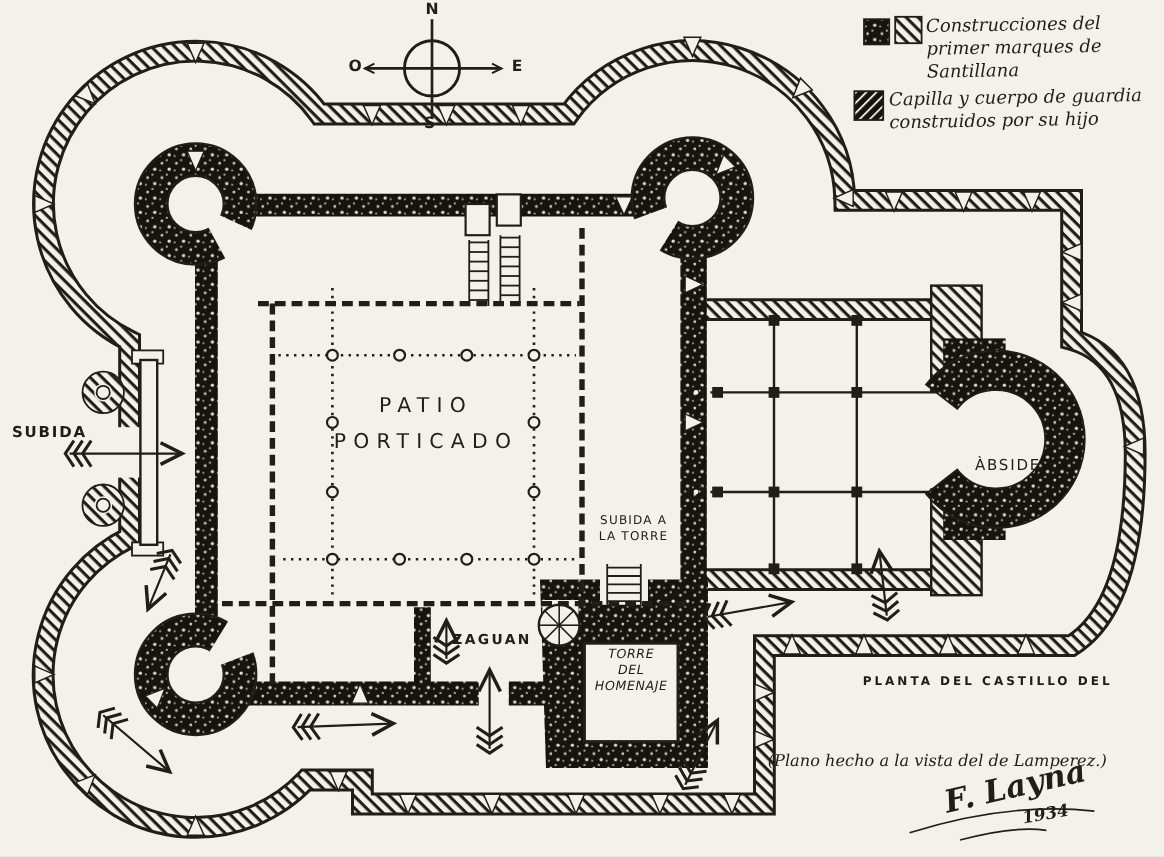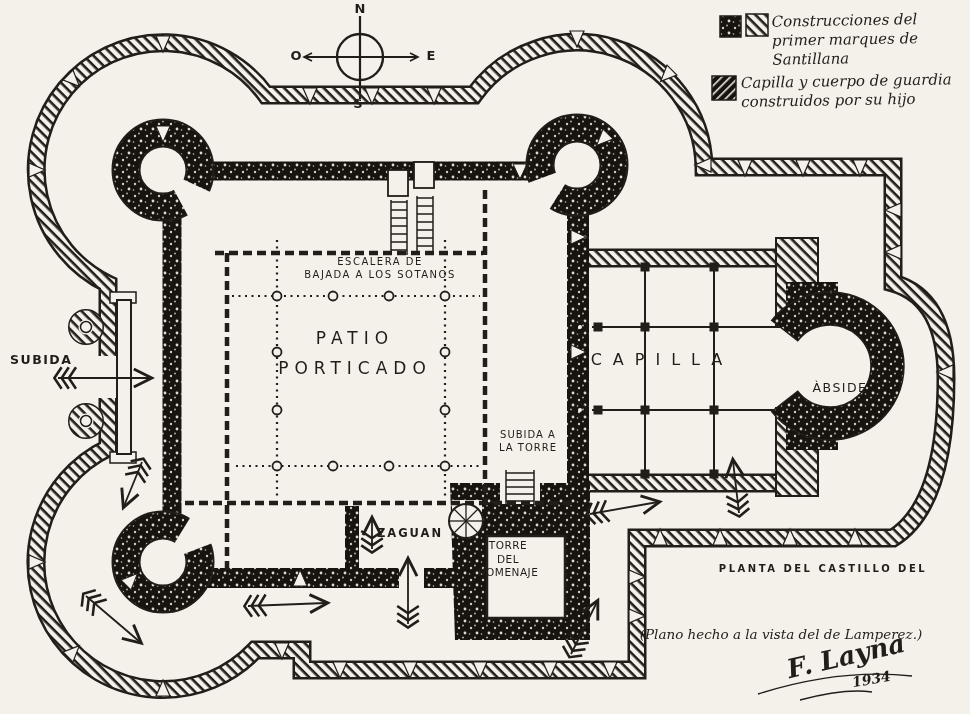--- a/index.html
+++ b/index.html
@@ -9,21 +9,21 @@
   .lbl{position:absolute;color:#211d18;white-space:nowrap;line-height:1.25;}
   .ctr{text-align:center;}
   .hw{font-family:"DejaVu Serif",serif;font-style:italic;white-space:normal;}
   .lbl.wrap{white-space:normal;}
   .compass-letter{font-size:13px;font-weight:bold;}
   #lbl-entrada{left:10px;top:352px;font-size:12.5px;letter-spacing:1.5px;font-weight:bold;}
   #lbl-patio{left:265px;top:324px;width:180px;font-size:17px;letter-spacing:6px;line-height:1.75;}
   #lbl-escalera{left:280px;top:256px;width:200px;font-size:10px;letter-spacing:1.5px;}
   #lbl-subida{left:478px;top:429px;width:100px;font-size:10px;letter-spacing:1px;}
   #lbl-zaguan{left:360px;top:526px;width:100px;font-size:11.5px;letter-spacing:2px;font-weight:bold;}
-  #lbl-torre{left:469px;top:539px;width:78px;font-size:10.5px;letter-spacing:0.5px;line-height:1.3;}
+  #lbl-torre{left:487px;top:539px;width:78px;font-size:10.5px;letter-spacing:0.5px;line-height:1.3;font-style:italic;}
   #lbl-capilla{left:582px;top:350px;width:160px;font-size:16px;letter-spacing:11px;}
   #lbl-abside{left:795px;top:348px;width:90px;font-size:12.5px;letter-spacing:1.5px;margin-top:32px;}
   #legend-1{left:772px;top:11px;width:192px;font-size:15px;transform:rotate(-1deg);}
   #legend-2{left:741px;top:72px;width:218px;font-size:15px;transform:rotate(-1deg);}
   #title-super{left:660px;top:563px;width:260px;font-size:10px;letter-spacing:2.5px;font-weight:bold;margin-left:33px;}
   #title-main{left:638px;top:580px;width:302px;font-size:25px;letter-spacing:0.5px;font-weight:bold;}
   #title-note{left:620px;top:626px;width:322px;font-size:13.5px;}
   #signature{left:786px;top:640px;font-size:26px;font-weight:bold;transform:rotate(-13deg);}
   #sig-year{left:852px;top:671px;font-size:14px;font-weight:bold;transform:rotate(-10deg);}
   #compass-n{left:348px;top:1px;width:24px;}
@@ -311,39 +311,34 @@
   </g>
 </svg>
 
 <div class="lbl" id="lbl-entrada">SUBIDA</div>
 
 <div class="lbl ctr" id="lbl-patio">
   <div>PATIO</div>
   <div>PORTICADO</div>
 </div>
 
-<div class="lbl ctr" id="lbl-escalera">
-  <div>ESCALERA DE</div>
-  <div>BAJADA A LOS SOTANOS</div>
-</div>
 
 <div class="lbl ctr" id="lbl-subida">
   <div>SUBIDA A</div>
   <div>LA TORRE</div>
 </div>
 
 <div class="lbl ctr" id="lbl-zaguan">ZAGUAN</div>
 
 <div class="lbl ctr" id="lbl-torre">
   <div>TORRE</div>
   <div>DEL</div>
   <div>HOMENAJE</div>
 </div>
 
-<div class="lbl ctr" id="lbl-capilla">CAPILLA</div>
 <div class="lbl ctr" id="lbl-abside">ÀBSIDE</div>
 
 <div class="lbl hw wrap" id="legend-1">Construcciones del primer marques de Santillana</div>
 <div class="lbl hw wrap" id="legend-2">Capilla y cuerpo de guardia construidos por su hijo</div>
 
 <div class="lbl ctr compass-letter" id="compass-n">N</div>
 <div class="lbl ctr compass-letter" id="compass-s">S</div>
 <div class="lbl ctr compass-letter" id="compass-e">E</div>
 <div class="lbl ctr compass-letter" id="compass-o">O</div>
 

